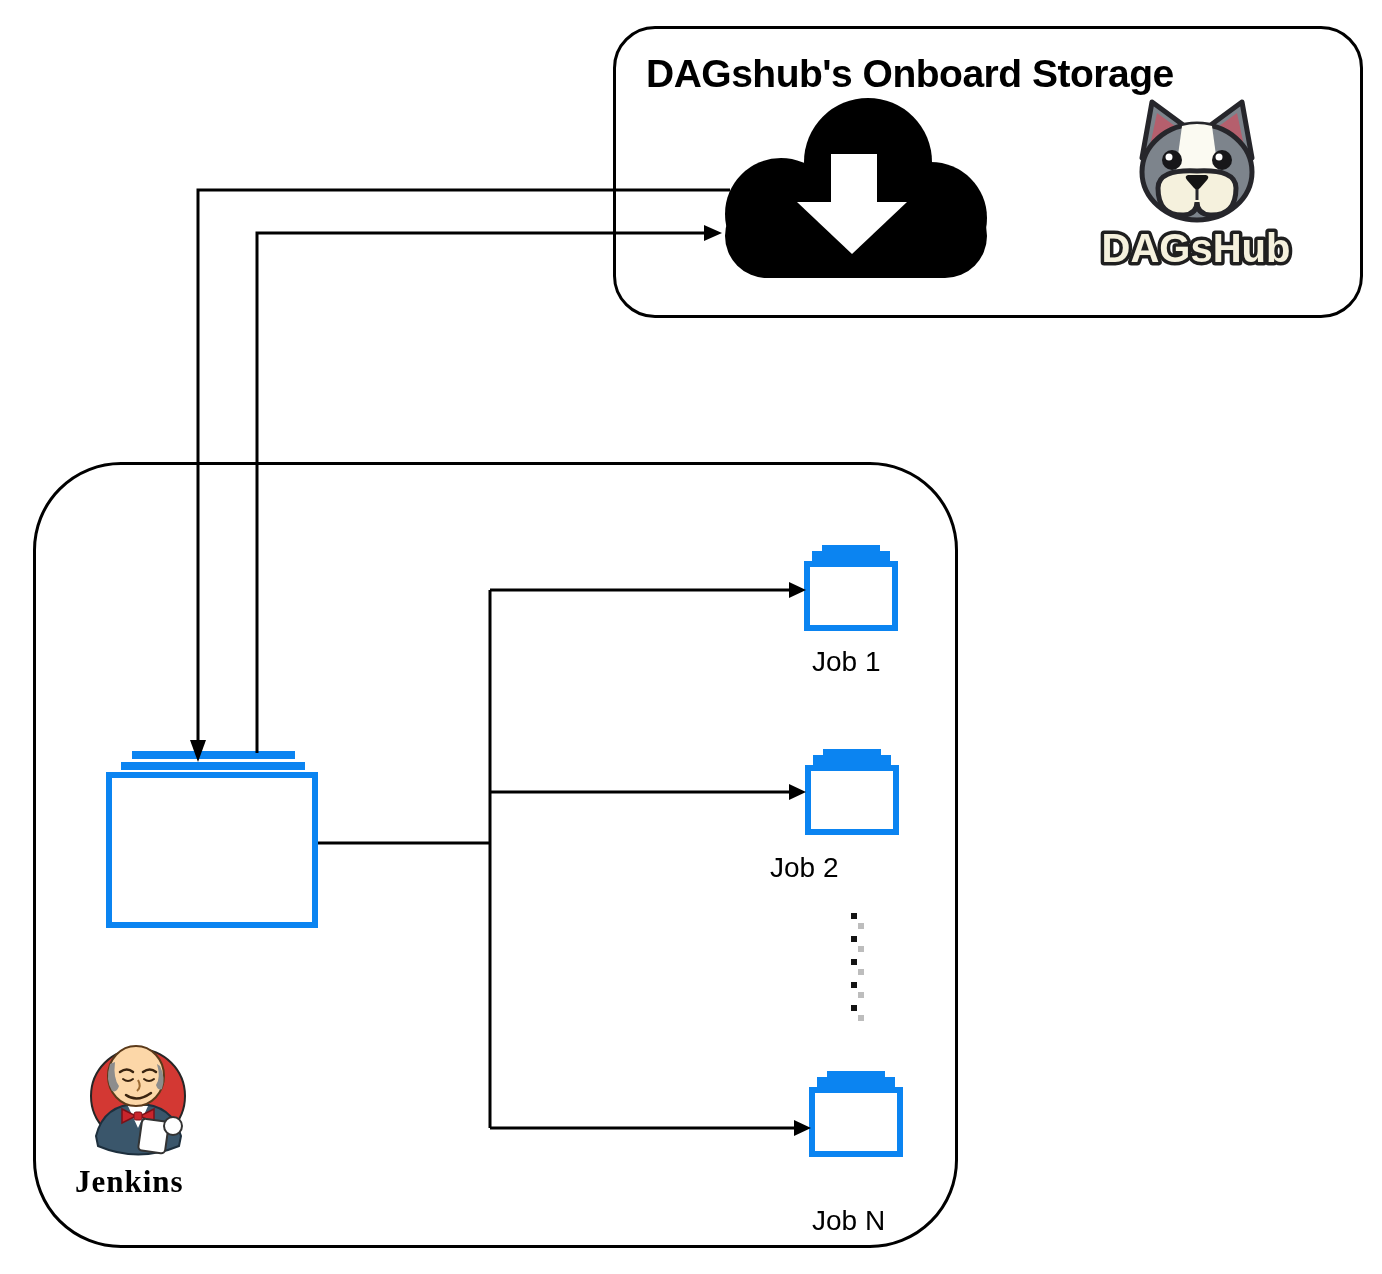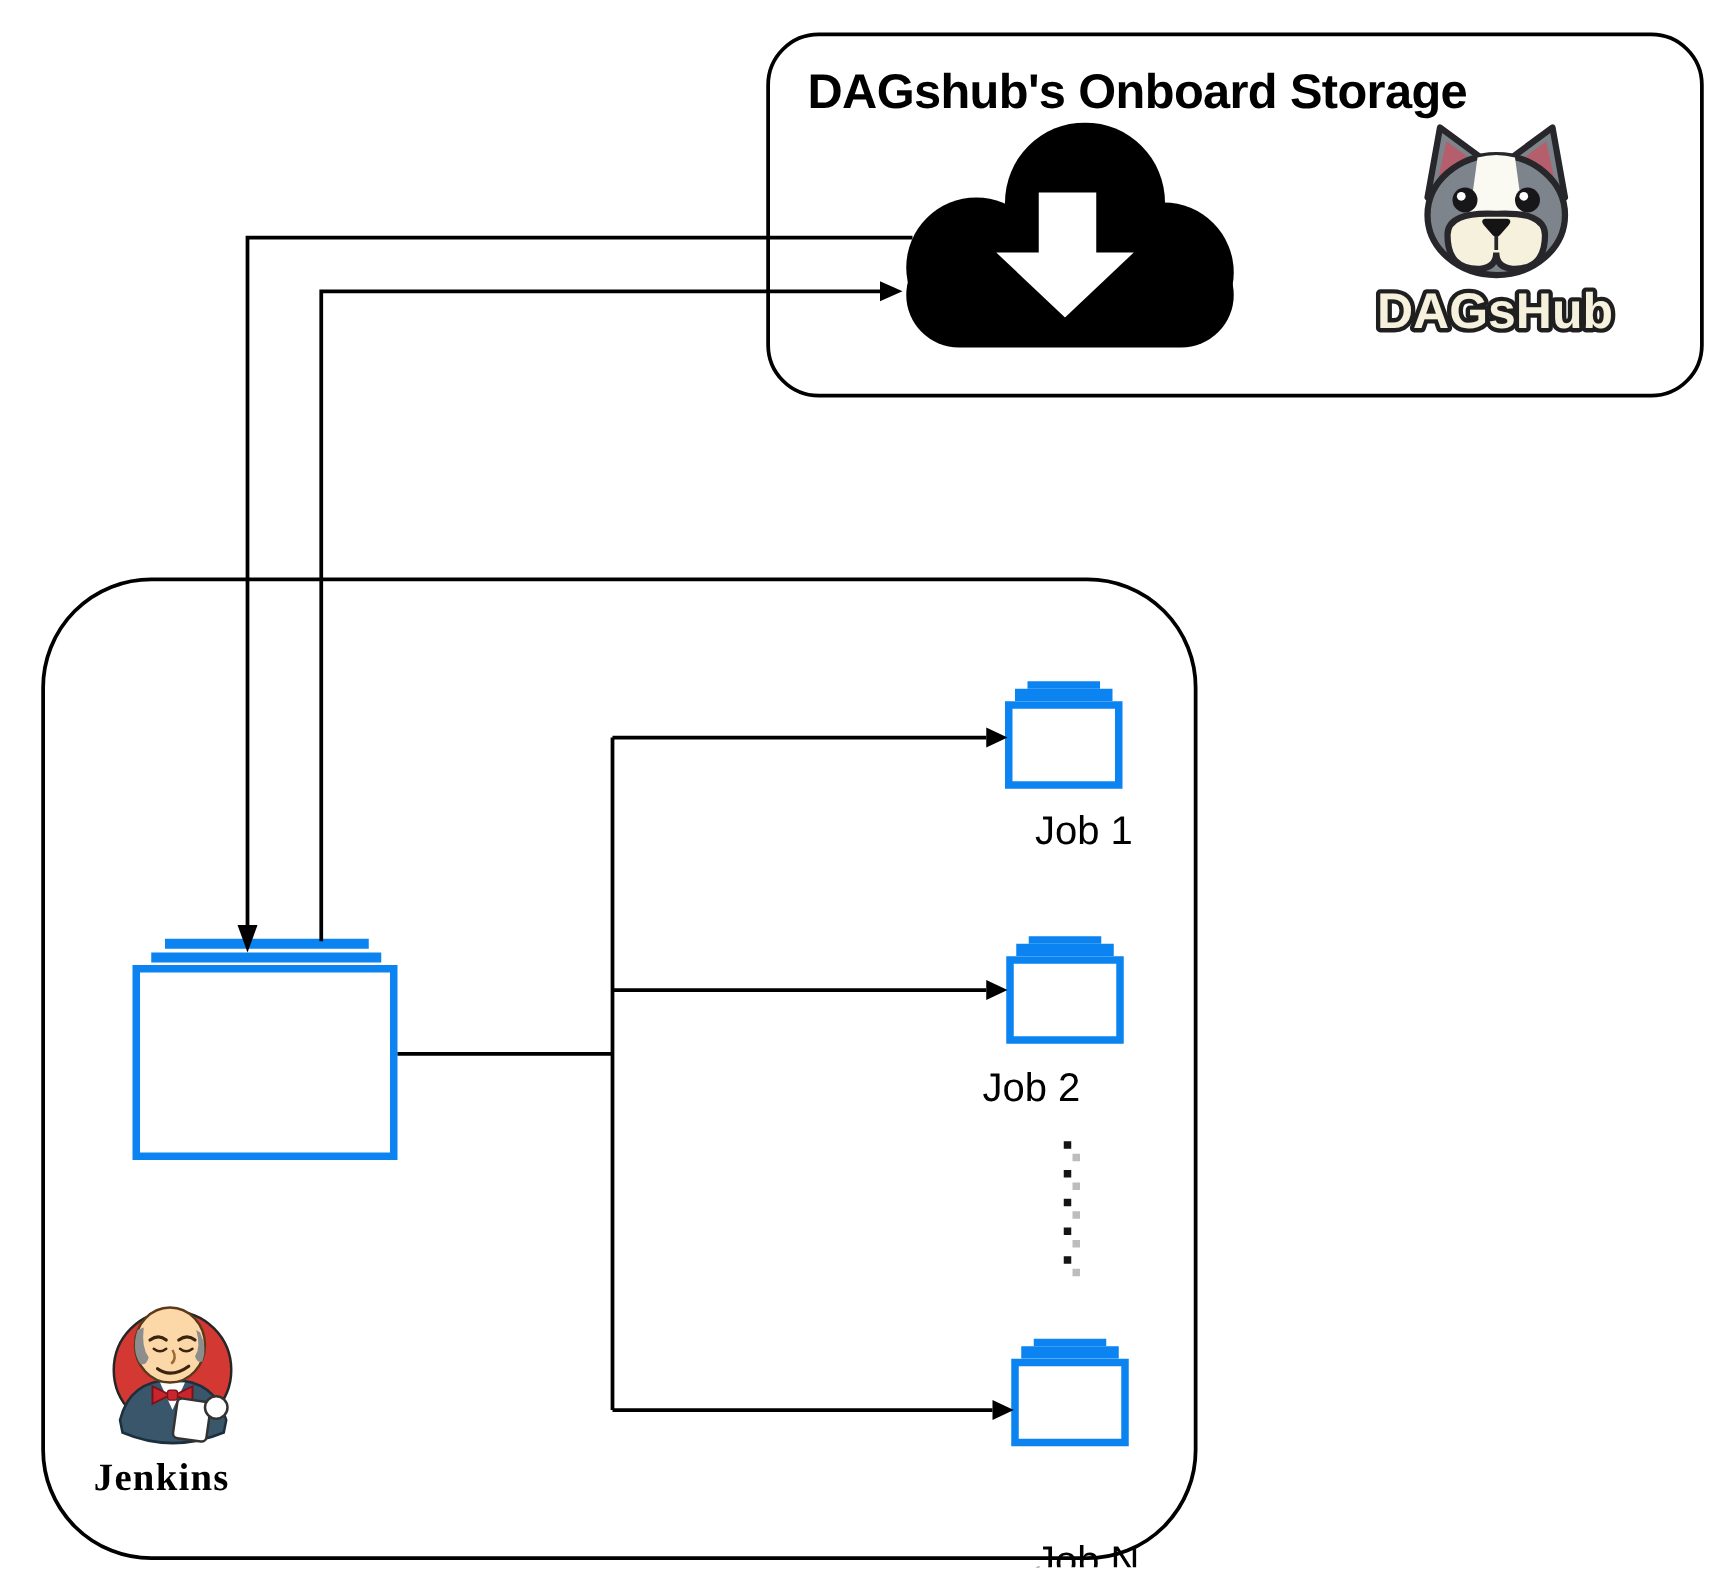--- a/index.html
+++ b/index.html
@@ -29,21 +29,21 @@
   .cache .bar1{position:absolute;left:26px;top:3px;width:163px;height:8px;background:var(--folder-blue);}
   .cache .bar2{position:absolute;left:15px;top:14px;width:184px;height:8px;background:var(--folder-blue);}
   .cache .body{position:absolute;left:0;top:24px;width:200px;height:144px;border:6px solid var(--folder-blue);background:#fff;}
   .cache-label{position:absolute;left:53px;top:945px;font-size:32px;white-space:nowrap;}
 
   
   .folder{position:absolute;width:94px;}
   .folder .step{margin:0 auto;width:58px;height:6px;background:var(--folder-blue);}
   .folder .tab{margin:0 auto;width:78px;height:10px;background:var(--folder-blue);}
   .folder .fbody{width:82px;height:58px;border:6px solid var(--folder-blue);background:#fff;}
-  .job-label{position:absolute;font-size:32px;white-space:nowrap;margin-left:16px;}
+  .job-label{position:absolute;font-size:28px;white-space:nowrap;}
 
   .jenkins-logo{position:absolute;left:82px;top:1036px;}
   .jenkins-wordmark{position:absolute;left:75px;top:1164px;font-family:"Liberation Serif","DejaVu Serif",serif;font-weight:bold;font-size:31px;letter-spacing:1px;text-align:center;}
 
   .connectors{position:absolute;left:0;top:0;pointer-events:none;}
   .connectors path{stroke:var(--ink);stroke-width:3;fill:none;}
   .connectors polygon{fill:var(--ink);}
 
   .ellipsis{position:absolute;left:851px;top:913px;width:16px;height:112px;}
   .ellipsis .dot-b{position:absolute;width:6px;height:6px;background:#141414;}
@@ -128,21 +128,21 @@
       <div class="tab"></div>
       <div class="fbody"></div>
   </div>
   <div class="job-label" style="left:770px;top:852px">Job 2</div>
 
   <div class="folder" style="left:809px;top:1071px">
     <div class="step"></div>
       <div class="tab"></div>
       <div class="fbody"></div>
   </div>
-  <div class="job-label" style="left:812px;top:1230px">Job N</div>
+  <div class="job-label" style="left:812px;top:1205px">Job N</div>
 
   <div class="ellipsis">
       <span class="dot-b" style="left: 0px; top: 0px;"></span>
       <span class="dot-g" style="left: 7px; top: 10px;"></span>
       <span class="dot-b" style="left: 0px; top: 23px;"></span>
       <span class="dot-g" style="left: 7px; top: 33px;"></span>
       <span class="dot-b" style="left: 0px; top: 46px;"></span>
       <span class="dot-g" style="left: 7px; top: 56px;"></span>
       <span class="dot-b" style="left: 0px; top: 69px;"></span>
       <span class="dot-g" style="left: 7px; top: 79px;"></span>

